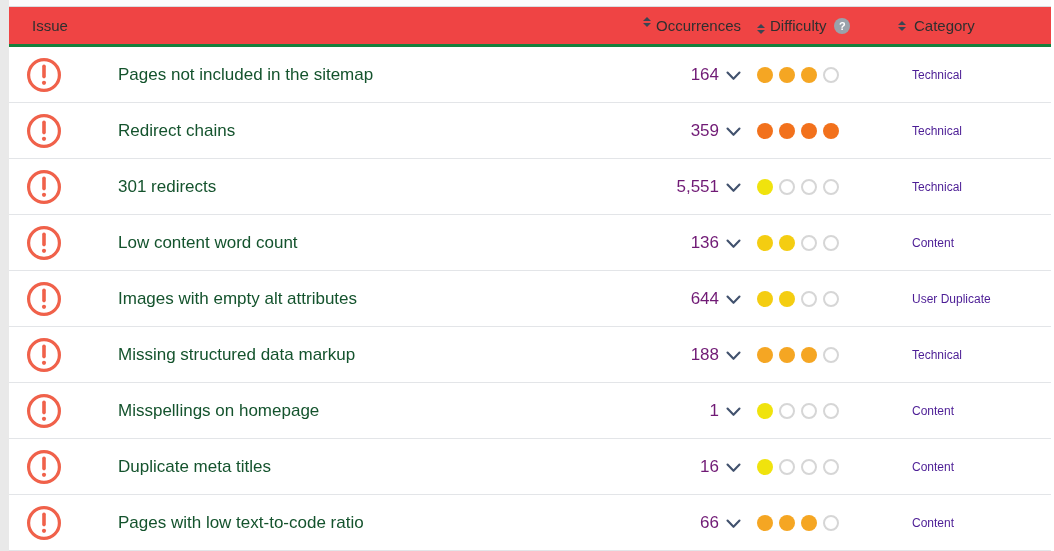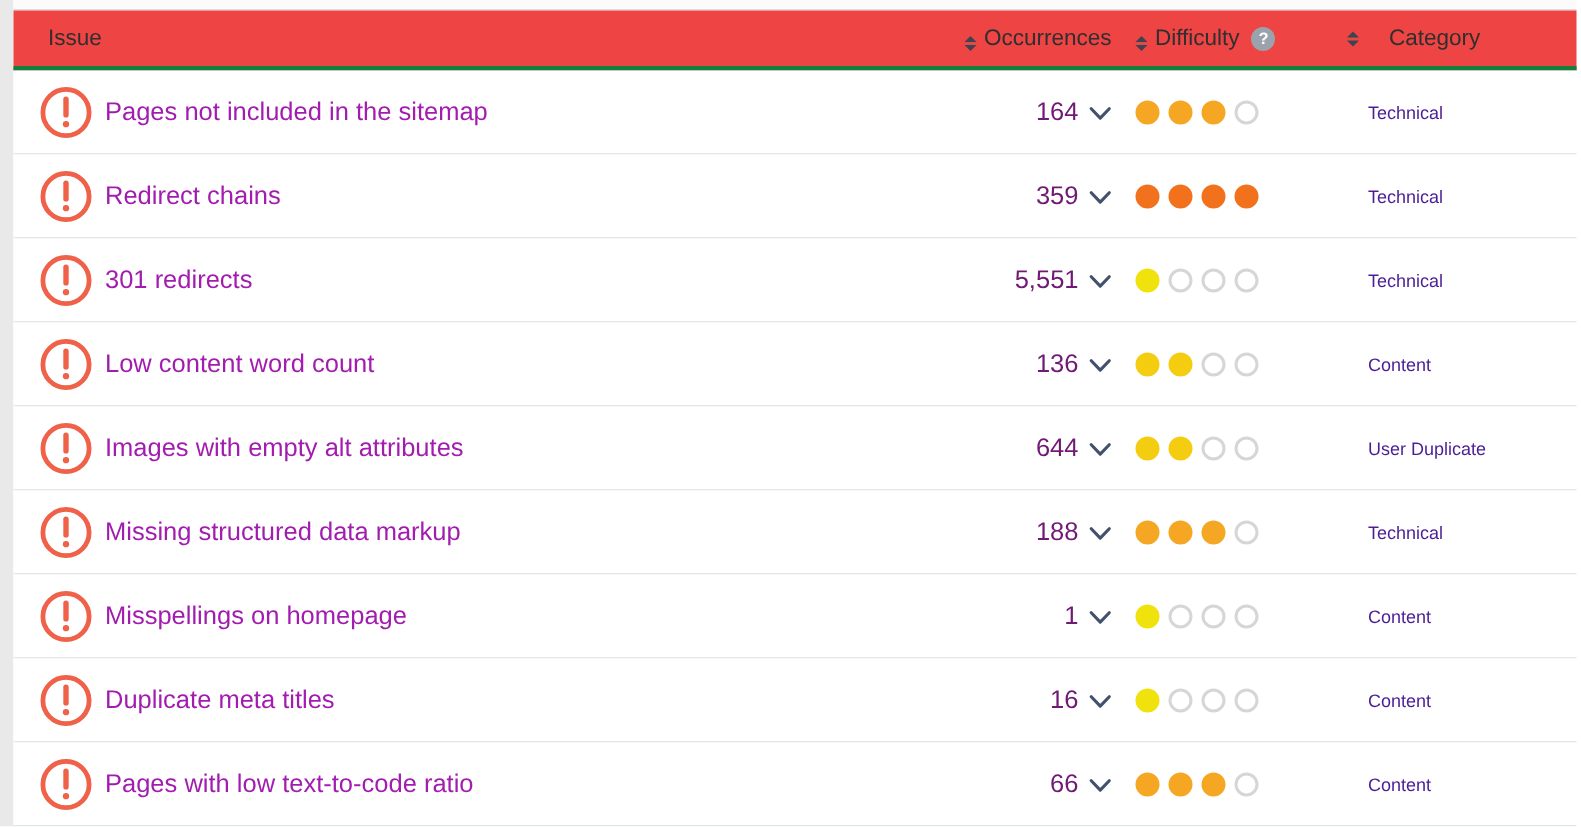--- a/index.html
+++ b/index.html
@@ -6,39 +6,39 @@
   html,body { width:1054px; height:551px; overflow:hidden; background:#ffffff;
     font-family:"Liberation Sans", sans-serif; }
   .page { position:relative; width:1054px; height:551px; display:flex; }
   .left-strip { width:9px; height:551px; background:#e9e9e9; flex:none; }
   .table-wrap { width:1042px; flex:none; }
   .top-strip { height:7px; background:#fbfbfc; border-bottom:1px solid #d9dce0; }
 
   .header-row { height:40px; background:#ef4444; border-bottom:3px solid #15803d;
     display:flex; align-items:center; padding-left:23px; color:#2f2f2f; font-size:15px; }
   .hcell-issue { flex:1; }
-  .hcell-occ { width:120px; display:flex; align-items:flex-end; justify-content:flex-end; gap:5px; }
+  .hcell-occ { width:120px; display:flex; align-items:flex-start; justify-content:flex-end; gap:5px; }
   .hcell-diff { width:141px; margin-left:16px; display:flex; align-items:flex-end; gap:5px; }
-  .hcell-cat { width:153px; display:flex; align-items:center; gap:20px; }
+  .hcell-cat { width:153px; display:flex; align-items:center; gap:8px; }
 
   .sort-icon { display:inline-flex; flex-direction:column; gap:2px; cursor:pointer; }
   .sort-icon .tri-up { width:0; height:0; border-left:4px solid transparent;
     border-right:4px solid transparent; border-bottom:4px solid #3a4552; }
   .sort-icon .tri-down { width:0; height:0; border-left:4px solid transparent;
     border-right:4px solid transparent; border-top:4px solid #3a4552; }
 
   .help-icon { width:16px; height:16px; border-radius:50%; background:#9aa2ab; color:#ffffff;
     font-size:11px; font-weight:bold; display:inline-flex; align-items:center;
     justify-content:center; margin-left:3px; cursor:pointer; }
 
   .row { height:56px; display:flex; align-items:center; padding-left:17px;
     border-bottom:1px solid #e3e5e8; background:#ffffff; }
   .cell-issue { flex:1; display:flex; align-items:center; gap:8px; min-width:0; }
   .warn-icon { width:36px; height:36px; flex:none; }
-  .issue-link { color:#a21caf; font-size:17px; text-decoration:none; cursor:pointer; }
+  .issue-link { color:#14532d; font-size:17px; text-decoration:none; cursor:pointer;margin-left:48px; }
 
   .cell-occ { width:120px; display:flex; align-items:center; justify-content:flex-end; gap:7px; }
   .occ-value { color:#701a75; font-size:17px; cursor:pointer; }
   .chevron { display:inline-flex; cursor:pointer; padding-top:3px; }
 
   .cell-diff { width:141px; margin-left:16px; display:flex; align-items:center; gap:6px; }
   .dot { width:16px; height:16px; border-radius:50%; flex:none; }
   .dot.empty { background:#ffffff; border:2px solid #d6d6d6; }
 
   .cell-cat { width:153px; padding-left:14px; color:#4c1d95; font-size:12px; }

